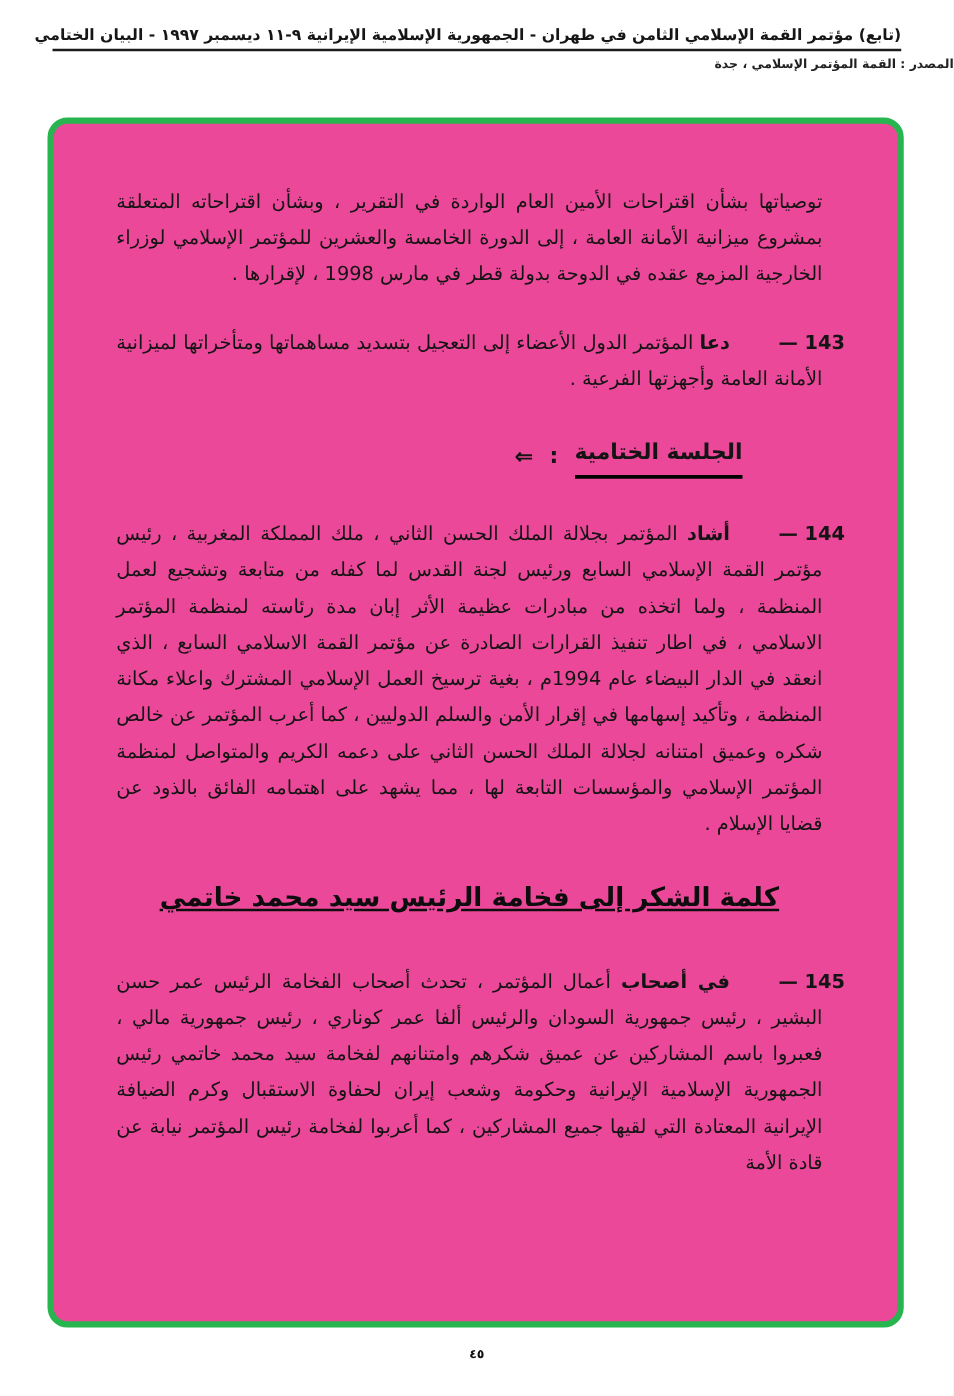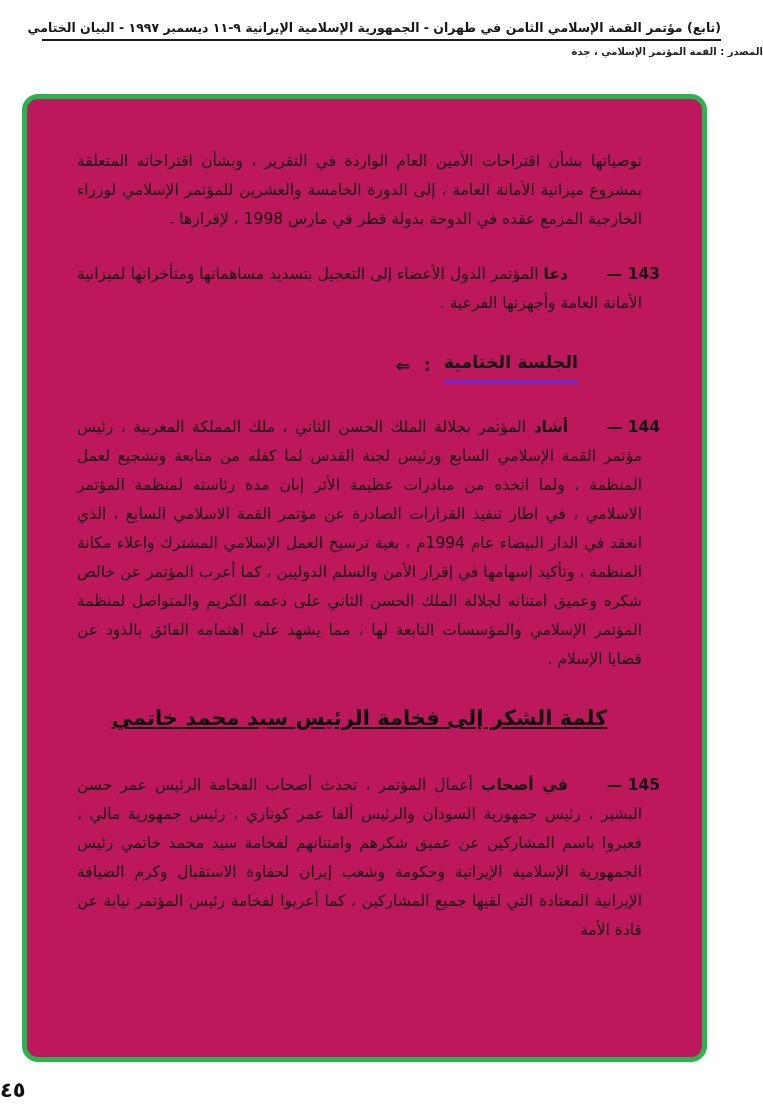--- a/index.html
+++ b/index.html
@@ -36,27 +36,27 @@
   .doc-header .source {
     margin-top: 5px;
     font-size: 10px;
     font-weight: bold;
     color: #222;
   }
 
   
   .frame {
     position: absolute;
-    left: 22px;
+    left: 38px;
     top: 94px;
     width: 675px;
     height: 958px;
     border: 5px solid #28b44e;
     border-radius: 16px;
-    background: #be185d;
+    background: #ec4899;
   }
 
   
   .content {
     direction: rtl;
     text-align: justify;
     padding: 48px 60px 0 50px;
     font-size: 15.5px;
     line-height: 29px;
     color: #141414;
@@ -86,21 +86,21 @@
   .session-heading {
     display: flex;
     direction: rtl;
     align-items: center;
     gap: 13px;
     margin: 6px 64px 30px 0;
     font-size: 17.5px;
     font-weight: bold;
   }
   .session-heading .label {
-    border-bottom: 3px solid #6d28d9;
+    border-bottom: 3px solid #000000;
     padding-bottom: 3px;
   }
   .session-heading .arrow {
     font-size: 18px;
     line-height: 1;
   }
 
   .display-heading {
     direction: rtl;
     text-align: center;
@@ -113,21 +113,22 @@
     margin-bottom: 38px;
     text-decoration: underline;
   }
 
   
   .page-number {
     position: absolute;
     left: 0;
     right: 0;
     top: 1078px;
-    font-size: 21px;
+    text-align: center;
+    font-size: 10px;
     font-weight: bold;
     color: #111;
   }
 </style>
 </head>
 <body>
 
 <div class="doc-header">
   <div class="title-wrap">
     <div class="title">(تابع) مؤتمر القمة الإسلامي الثامن في طهران - الجمهورية الإسلامية الإيرانية ٩-١١ ديسمبر ١٩٩٧ - البيان الختامي</div>

